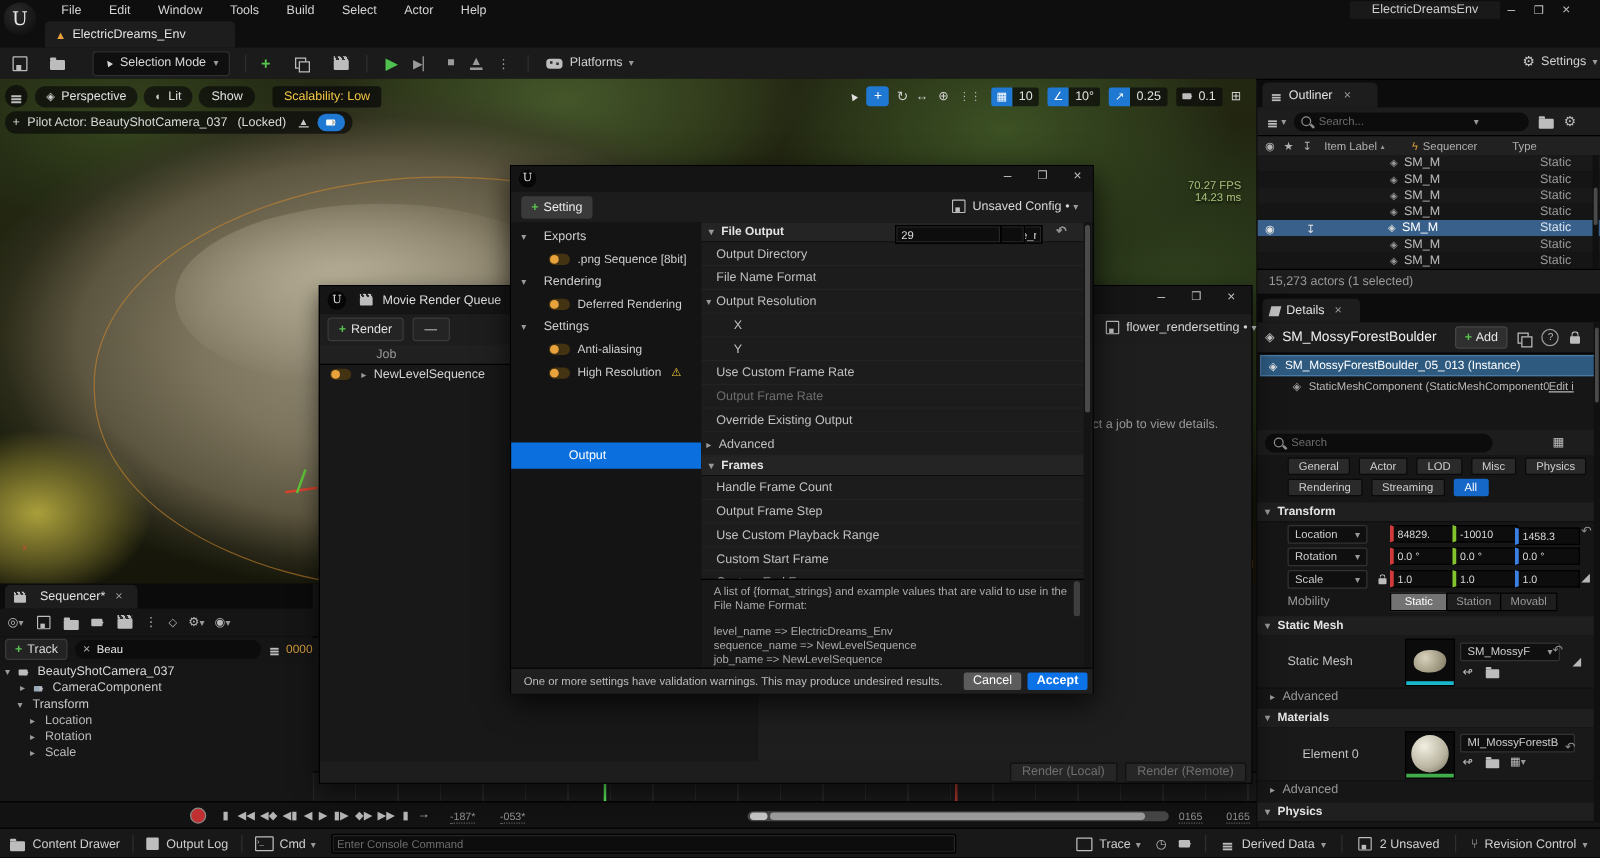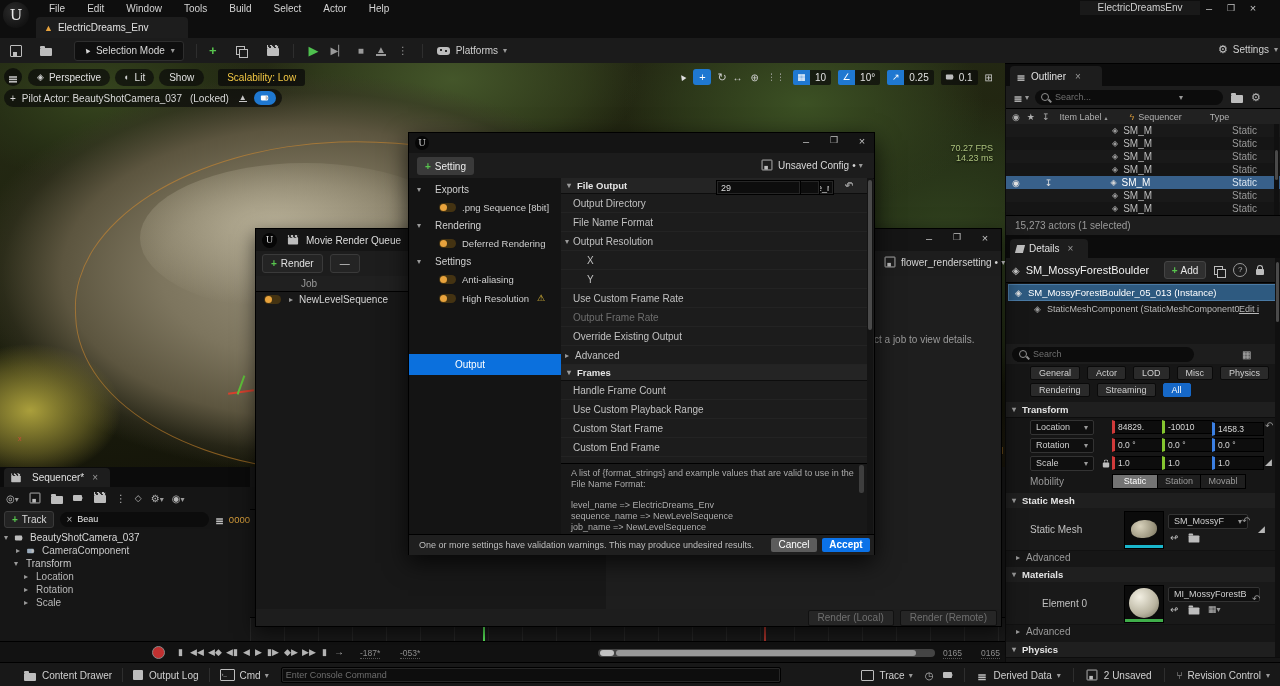--- a/index.html
+++ b/index.html
@@ -429,20 +429,24 @@
       </div>
       <div class="sec-h" style="height:15px;">
         <span class="arrow" style="margin-left:6px;">▾</span>
           <span style="margin-left:6px;">Frames</span>
       </div>
       <div class="rowline" style="height:18px;">
         <span style="margin-left:12px;color:#c0c0c0;">Handle Frame Count</span>
         <input class="field abs" style="left: 155px; top: 2px; width: 85px;" value="0">
       </div>
       <div class="rowline" style="height:18px;">
+        <span style="margin-left:12px;color:#c0c0c0;">Output Frame Step</span>
+        <input class="field abs" style="left: 155px; top: 2px; width: 85px;" value="1">
+      </div>
+      <div class="rowline" style="height:18px;">
         <span style="margin-left:12px;color:#c0c0c0;">Use Custom Playback Range</span>
         <span class="cb on abs" style="left:155px;top:3px;">✓</span>
         <span class="abs revert" style="left:284px;top:3px;">↶</span>
       </div>
       <div class="rowline" style="height:18px;">
         <span style="margin-left:12px;color:#c0c0c0;">Custom Start Frame</span>
         <input class="field abs" style="left: 155px; top: 2px; width: 85px;" value="0">
       </div>
       <div class="rowline" style="height:18px;">
         <span style="margin-left:12px;color:#c0c0c0;">Custom End Frame</span>
@@ -686,21 +690,21 @@
     <div class="sec-h abs" style="left:0;top:404px;width:274px;height:15px;background:#1f1f1f;">
       <span class="arrow" style="margin-left:6px;">▾</span>
         <span style="margin-left:6px;">Physics</span>
     </div>
     <div class="abs" style="left:269px;top:20px;width:5px;height:399px;background:#101010;">
         <div style="position:absolute;left:1px;top:4px;width:3px;height:60px;background:#4a4a4a;border-radius:2px;"></div>
       </div>
   </div>
 
   <div class="abs row" style="left:0;top:662px;width:1280px;height:24px;background:#181818;border-top:1px solid #000;">
-    <div class="row" style="margin-left:24px;align-items:flex-end;">
+    <div class="row" style="margin-left:8px;align-items:flex-end;">
       <span class="ic ic-folder"></span>
       <span style="margin-left:6px;color:#d0d0d0;">Content Drawer</span>
     </div>
     <div class="sep" style="margin:0 10px;"></div>
     <div class="row">
       <span style="width:10px;height:10px;background:#bdbdbd;display:inline-block;border-radius:1px;"></span>
       <span style="margin-left:6px;color:#d0d0d0;">Output Log</span>
     </div>
     <div class="sep" style="margin:0 10px;"></div>
     <div class="row">

